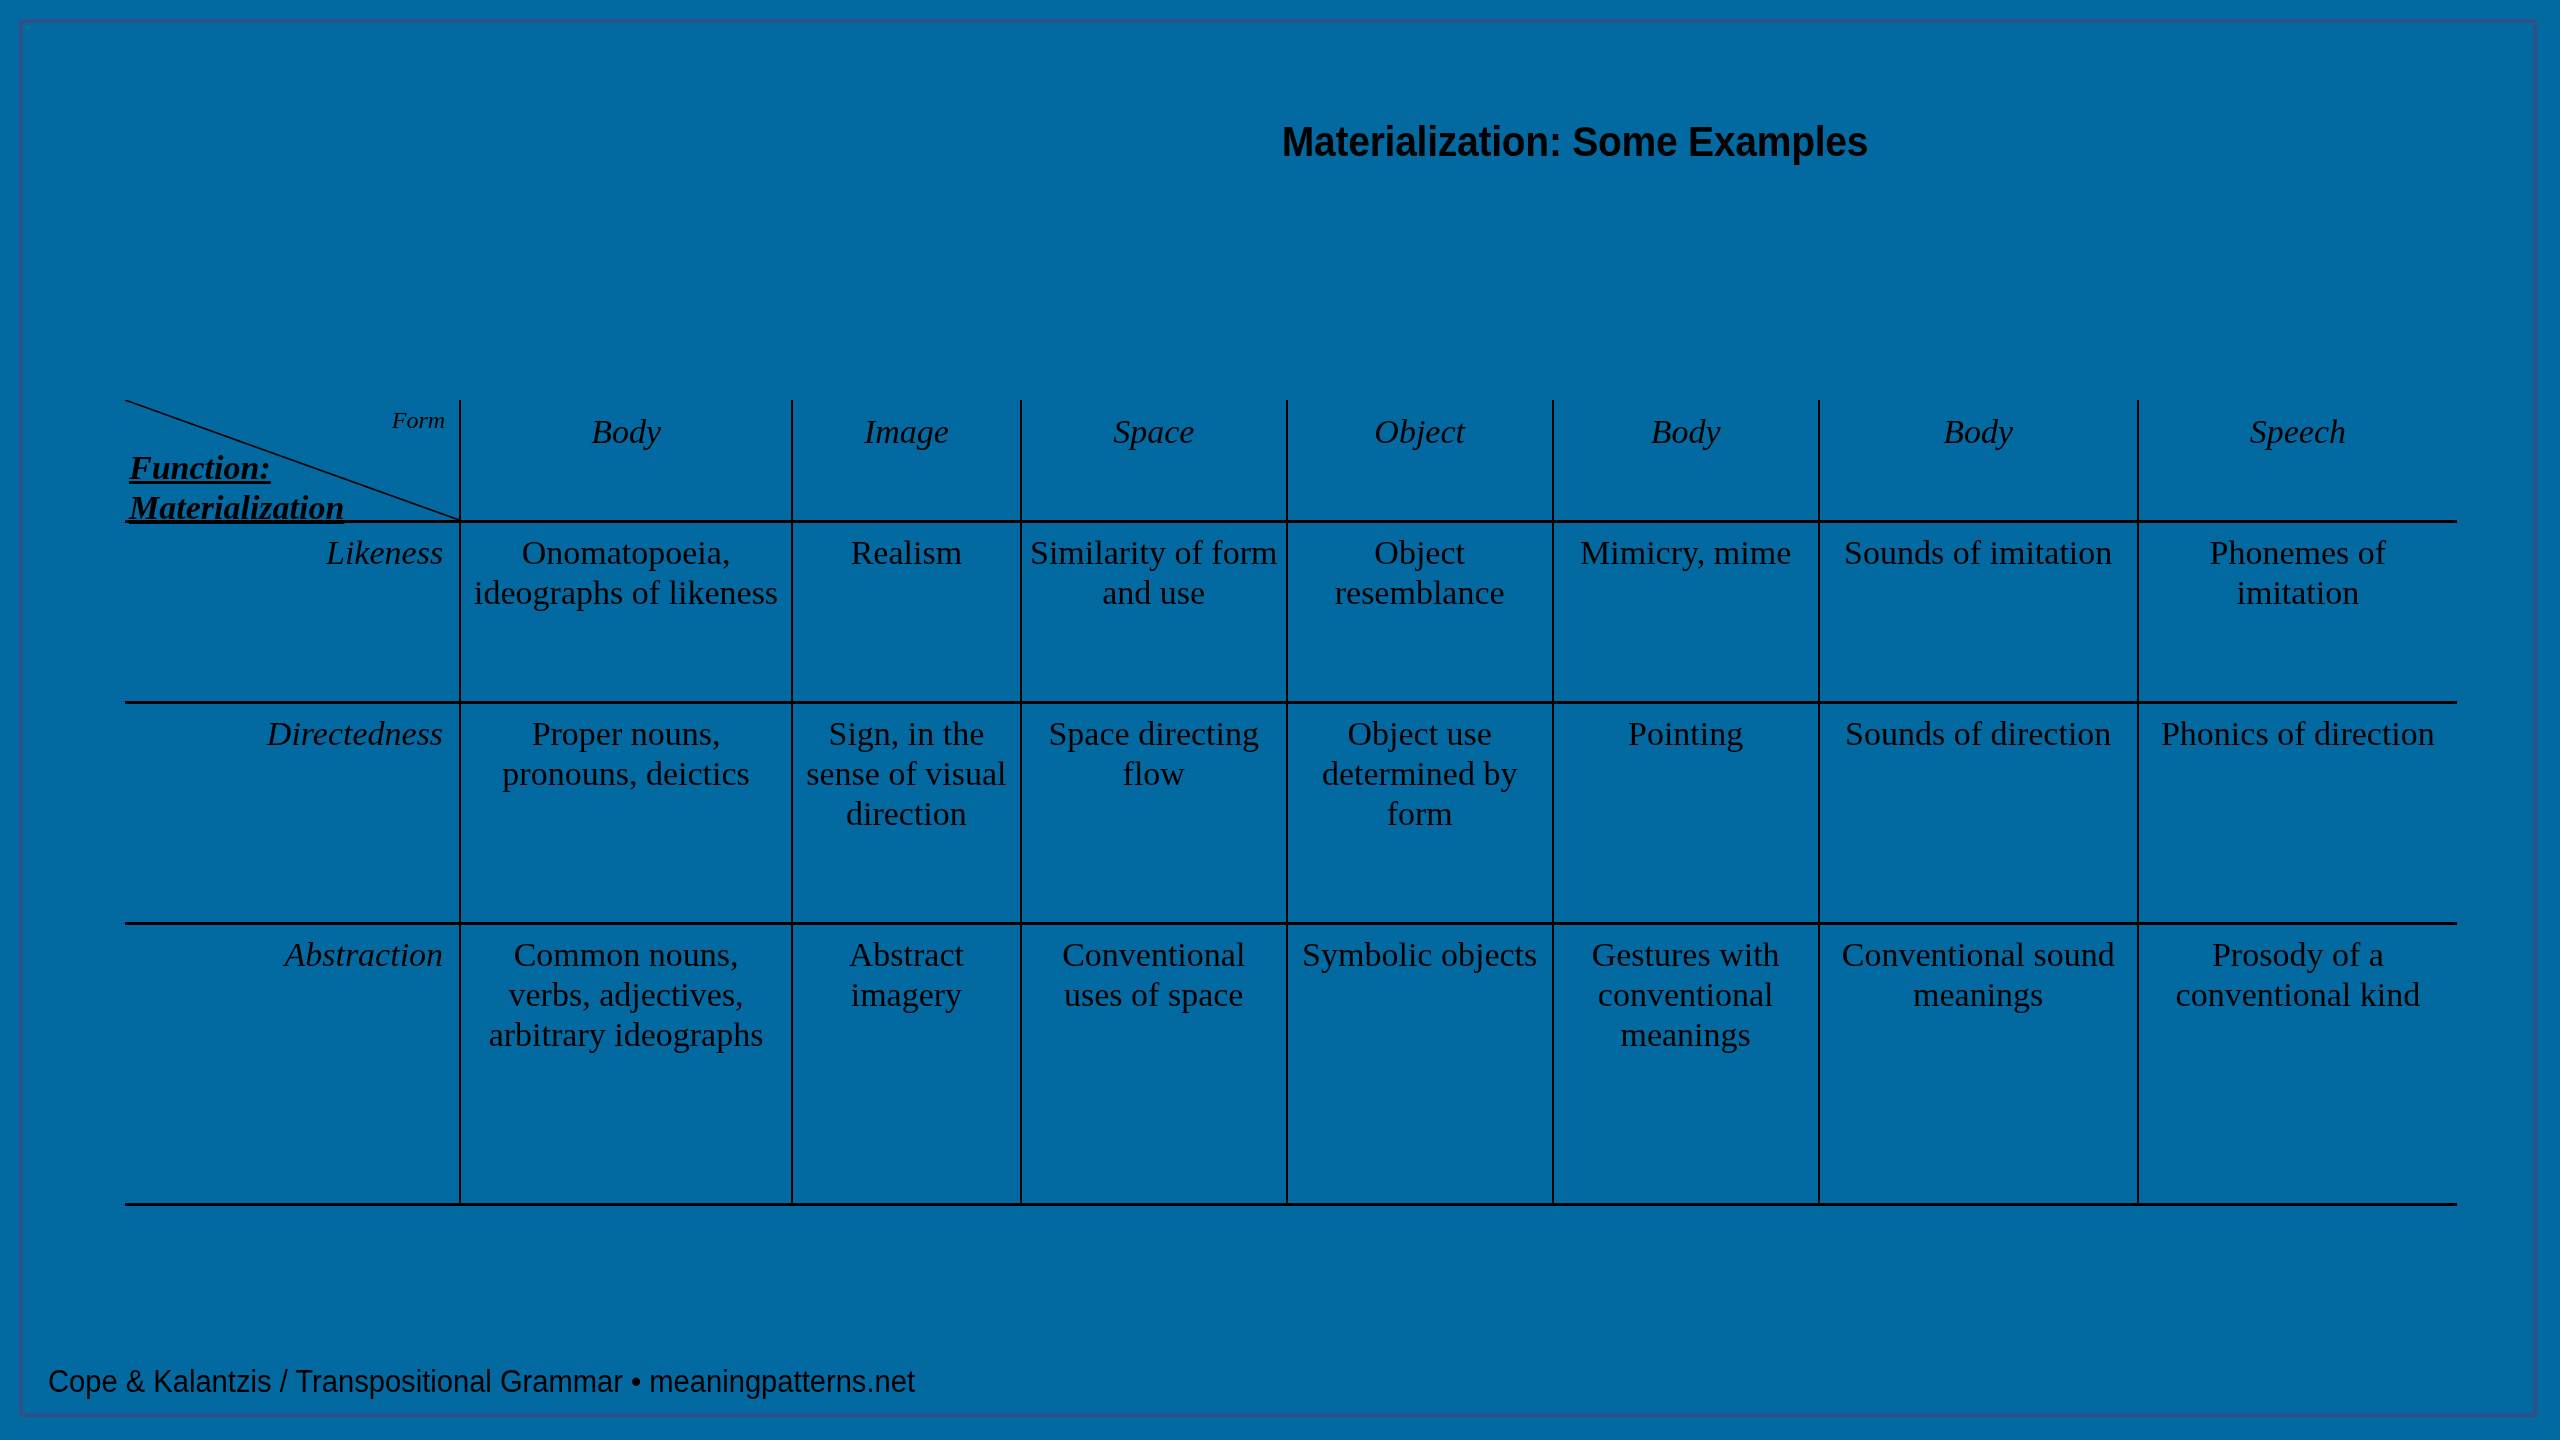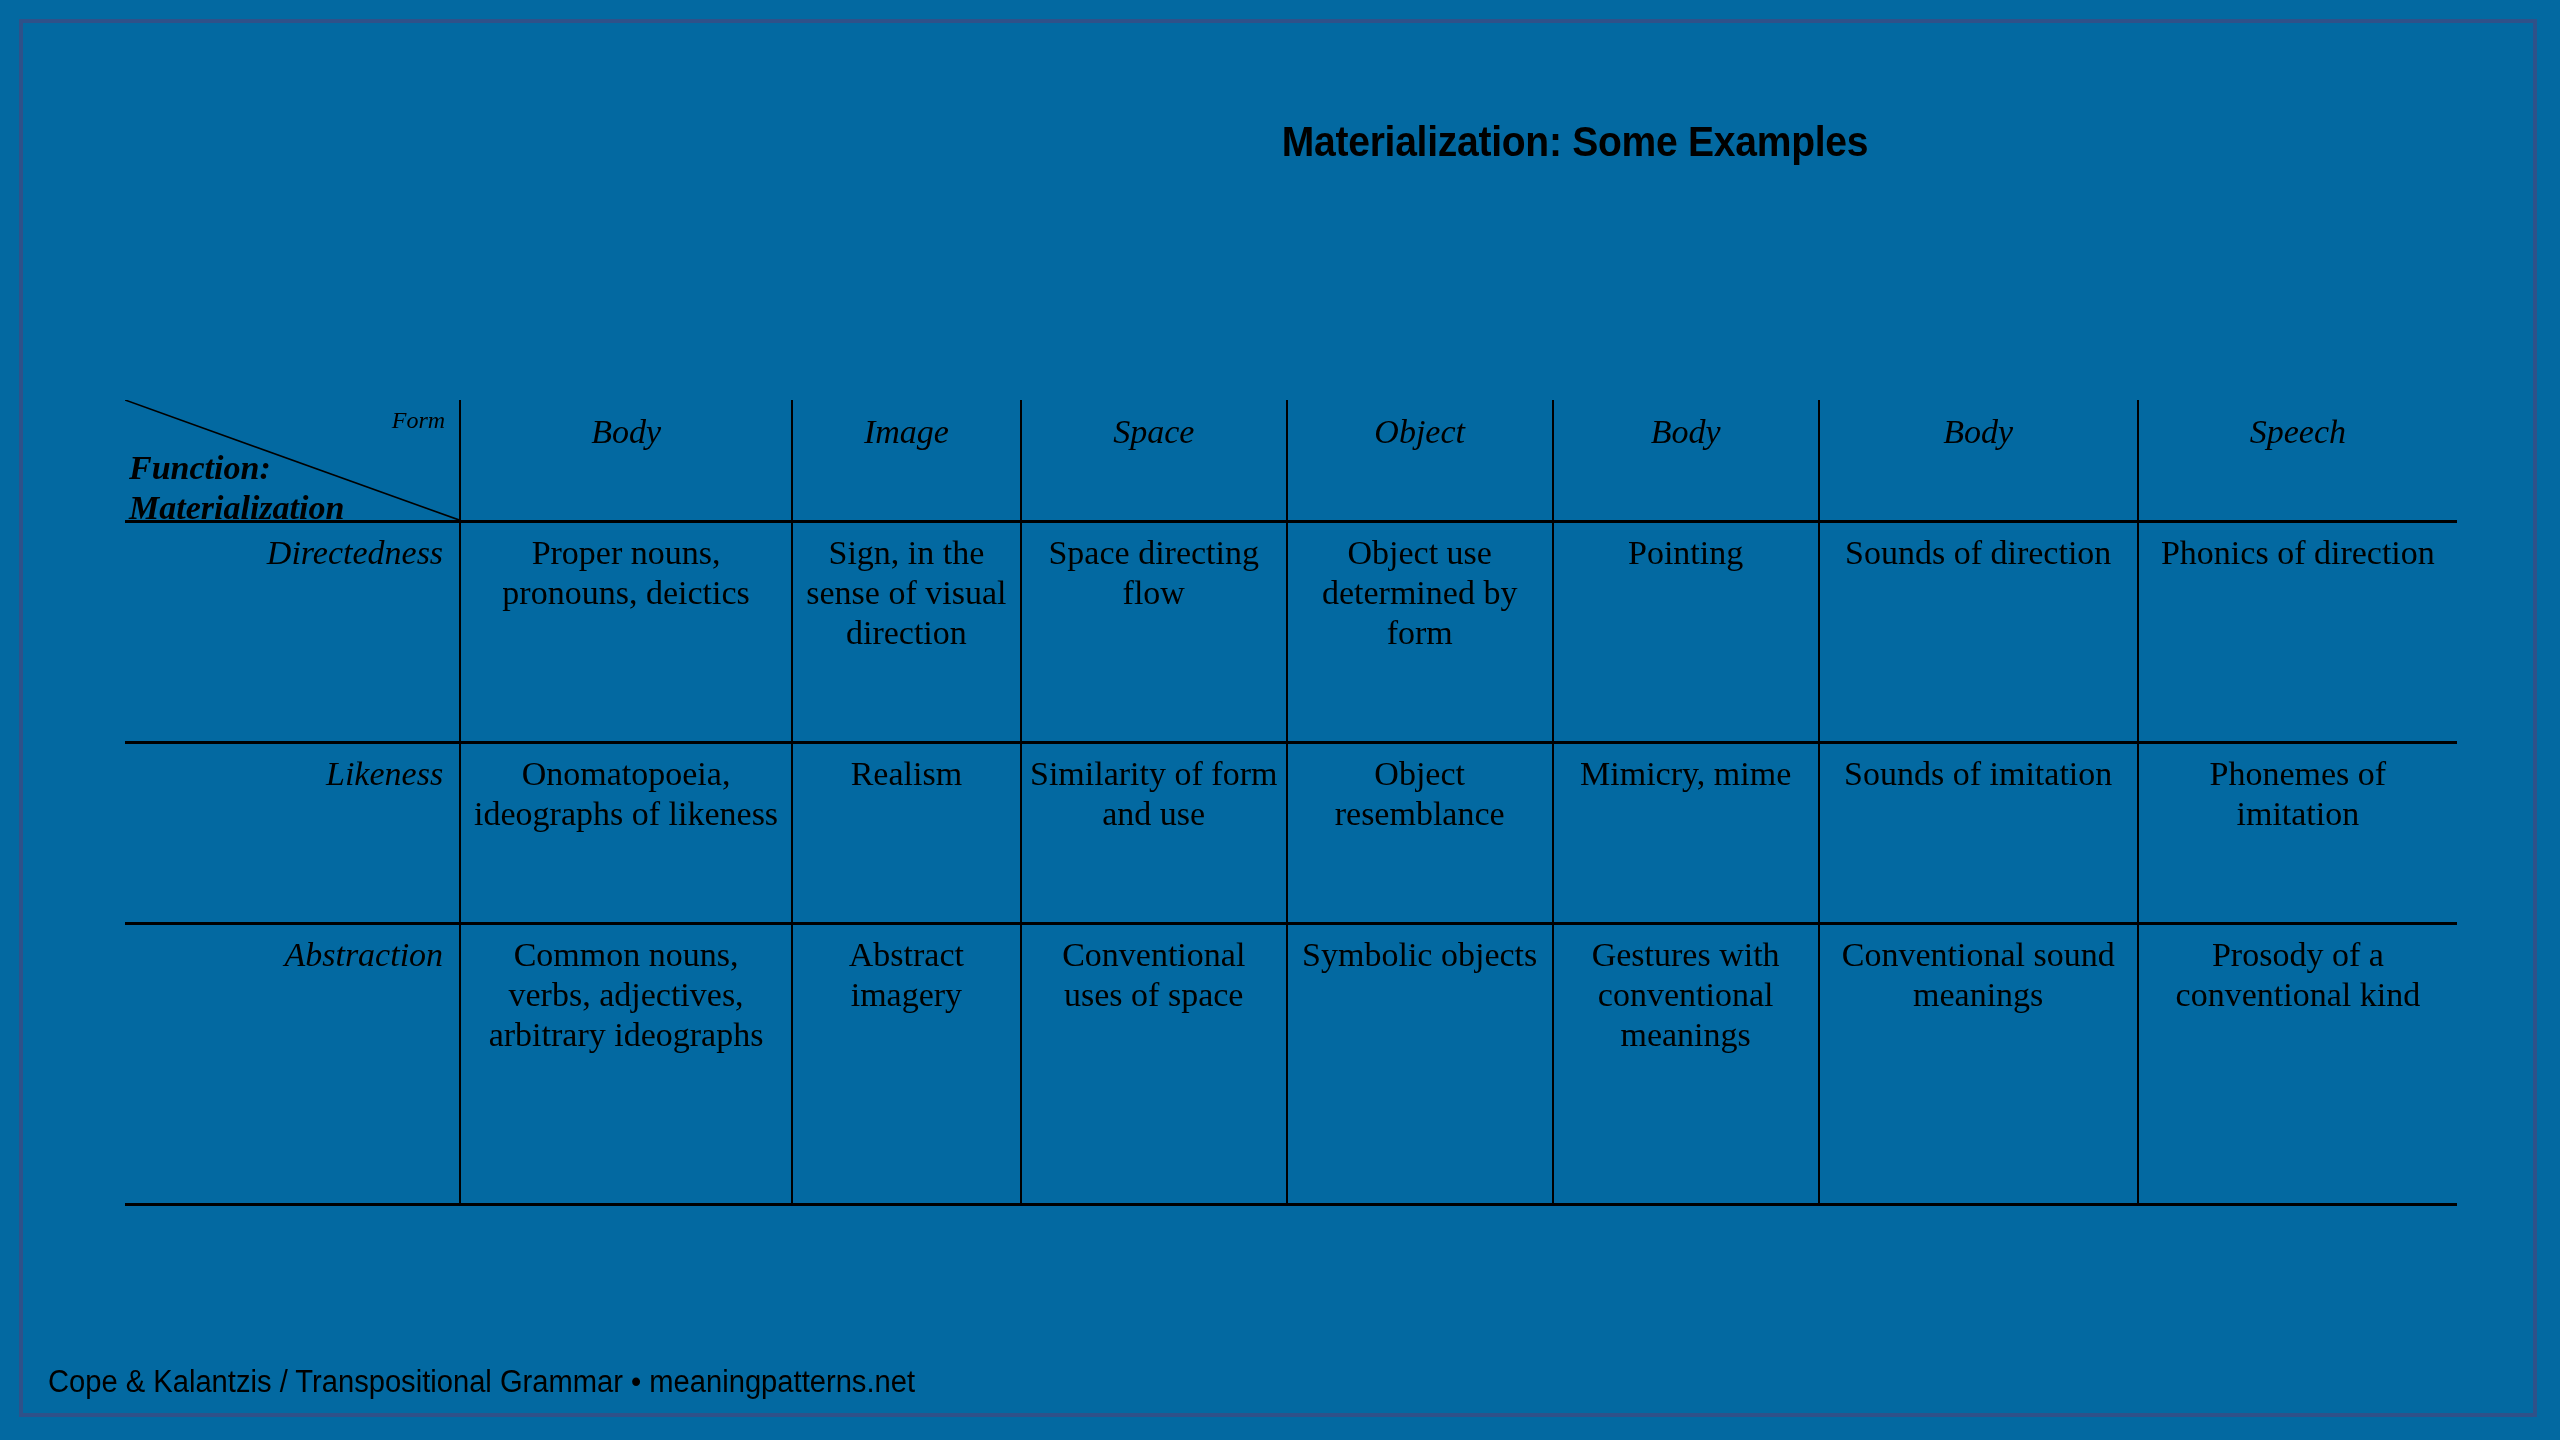--- a/index.html
+++ b/index.html
@@ -123,20 +123,21 @@
   }
   .corner-func {
     position: absolute;
     left: 4px;
     top: 48px;
     font-style: italic;
     font-weight: bold;
     font-size: 34px;
     line-height: 1.17;
     text-align: left;
+    text-decoration: underline;
   }
   
   #footer-text {
     position: absolute;
     left: 48px;
     top: 1364px;
     font-family: "Liberation Sans", sans-serif;
     font-size: 31px;
     color: #000000;
     transform: scaleX(0.94);
@@ -184,42 +185,42 @@
         </td>
         <td>Body</td>
         <td>Image</td>
         <td>Space</td>
         <td>Object</td>
         <td>Body</td>
         <td>Body</td>
         <td>Speech</td>
       </tr>
 
+      <tr class="datarow r1">
+        <td class="rowlab">Likeness</td>
+        <td>Onomatopoeia, ideographs of likeness</td>
+        <td>Realism</td>
+        <td>Similarity of form and use</td>
+        <td>Object resemblance</td>
+        <td>Mimicry, mime</td>
+        <td>Sounds of imitation</td>
+        <td>Phonemes of imitation</td>
+      </tr>
+
       <tr class="datarow r2">
         <td class="rowlab">Directedness</td>
         <td>Proper nouns, pronouns, deictics</td>
         <td>Sign, in the sense of visual direction</td>
         <td>Space directing flow</td>
         <td>Object use determined by form</td>
         <td>Pointing</td>
         <td>Sounds of direction</td>
         <td>Phonics of direction</td>
       </tr>
 
-      <tr class="datarow r1">
-        <td class="rowlab">Likeness</td>
-        <td>Onomatopoeia, ideographs of likeness</td>
-        <td>Realism</td>
-        <td>Similarity of form and use</td>
-        <td>Object resemblance</td>
-        <td>Mimicry, mime</td>
-        <td>Sounds of imitation</td>
-        <td>Phonemes of imitation</td>
-      </tr>
-
       <tr class="datarow r3">
         <td class="rowlab">Abstraction</td>
         <td>Common nouns, verbs, adjectives, arbitrary ideographs</td>
         <td>Abstract imagery</td>
         <td>Conventional uses of space</td>
         <td>Symbolic objects</td>
         <td>Gestures with conventional meanings</td>
         <td>Conventional sound meanings</td>
         <td>Prosody of a conventional kind</td>
       </tr>

